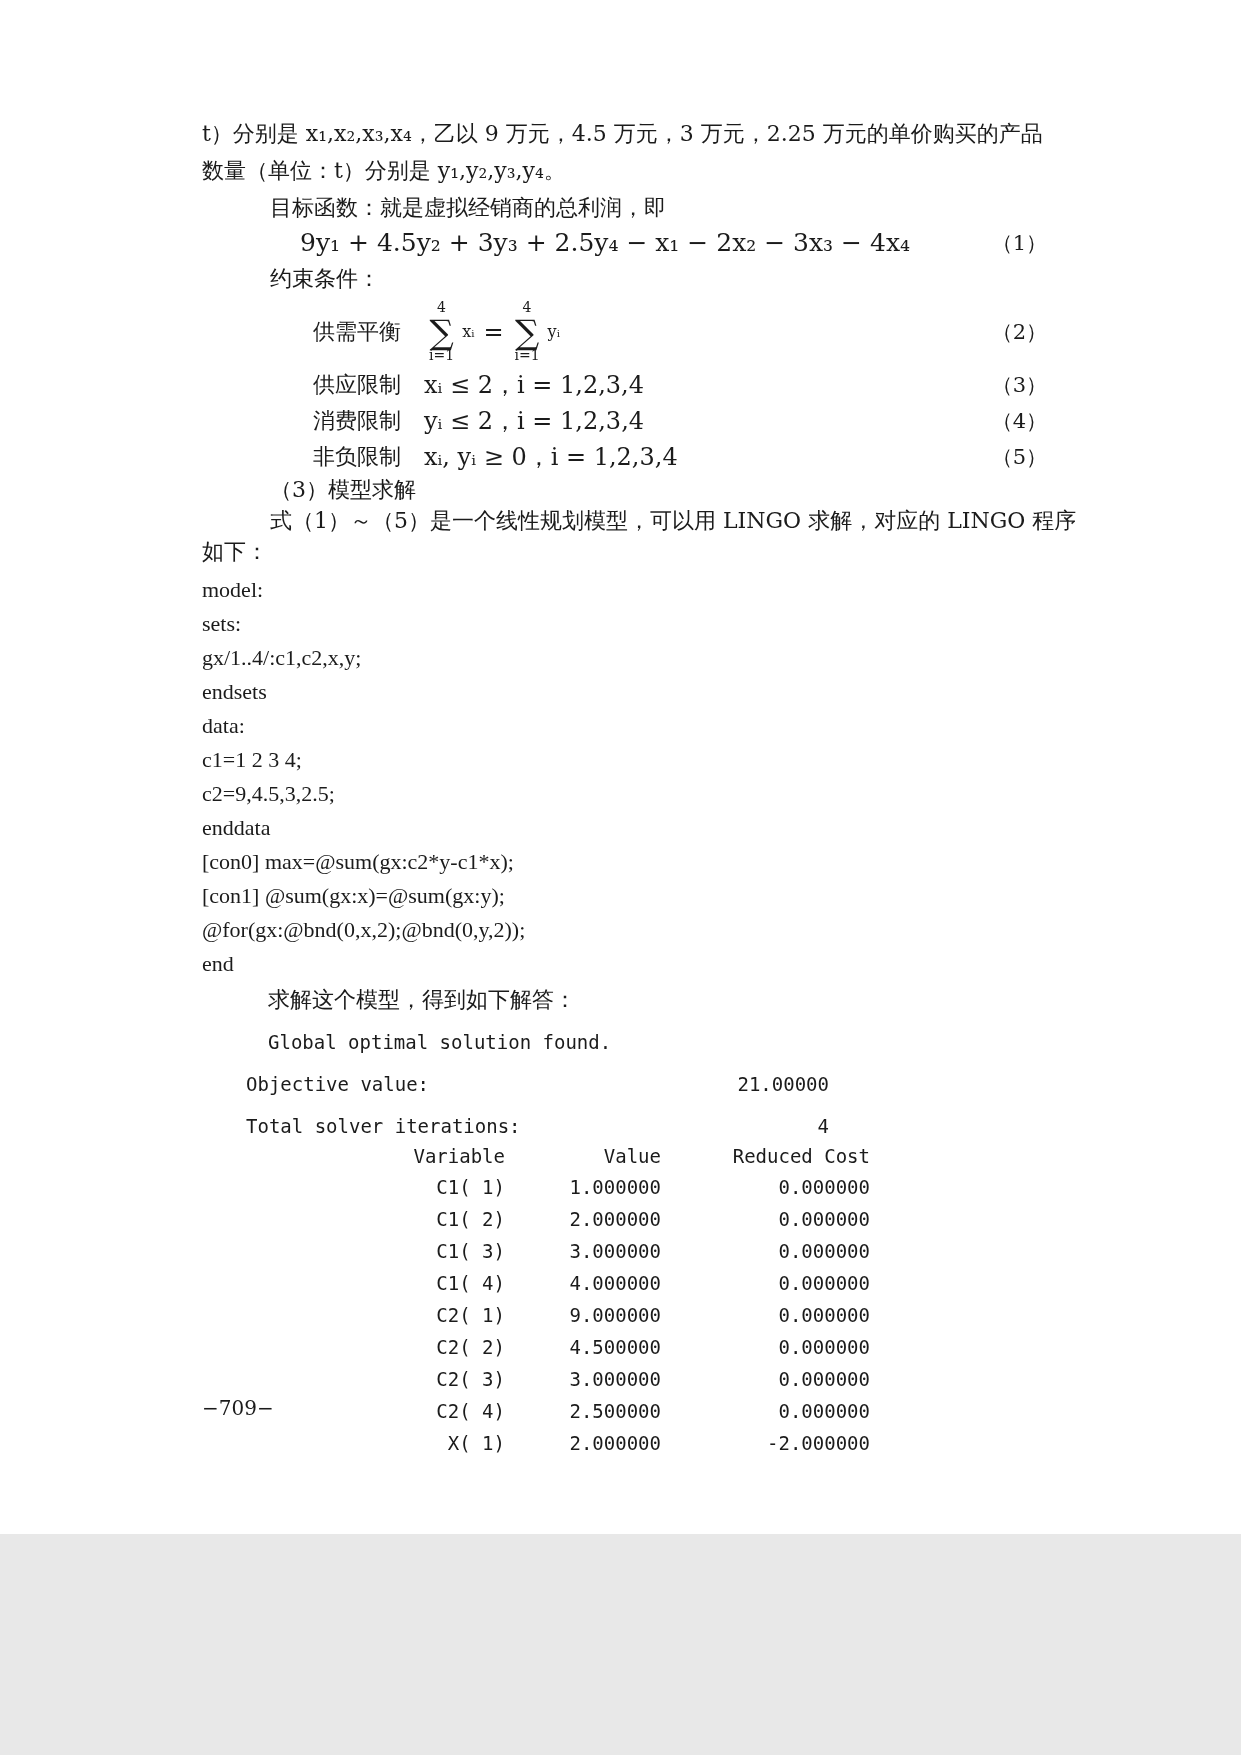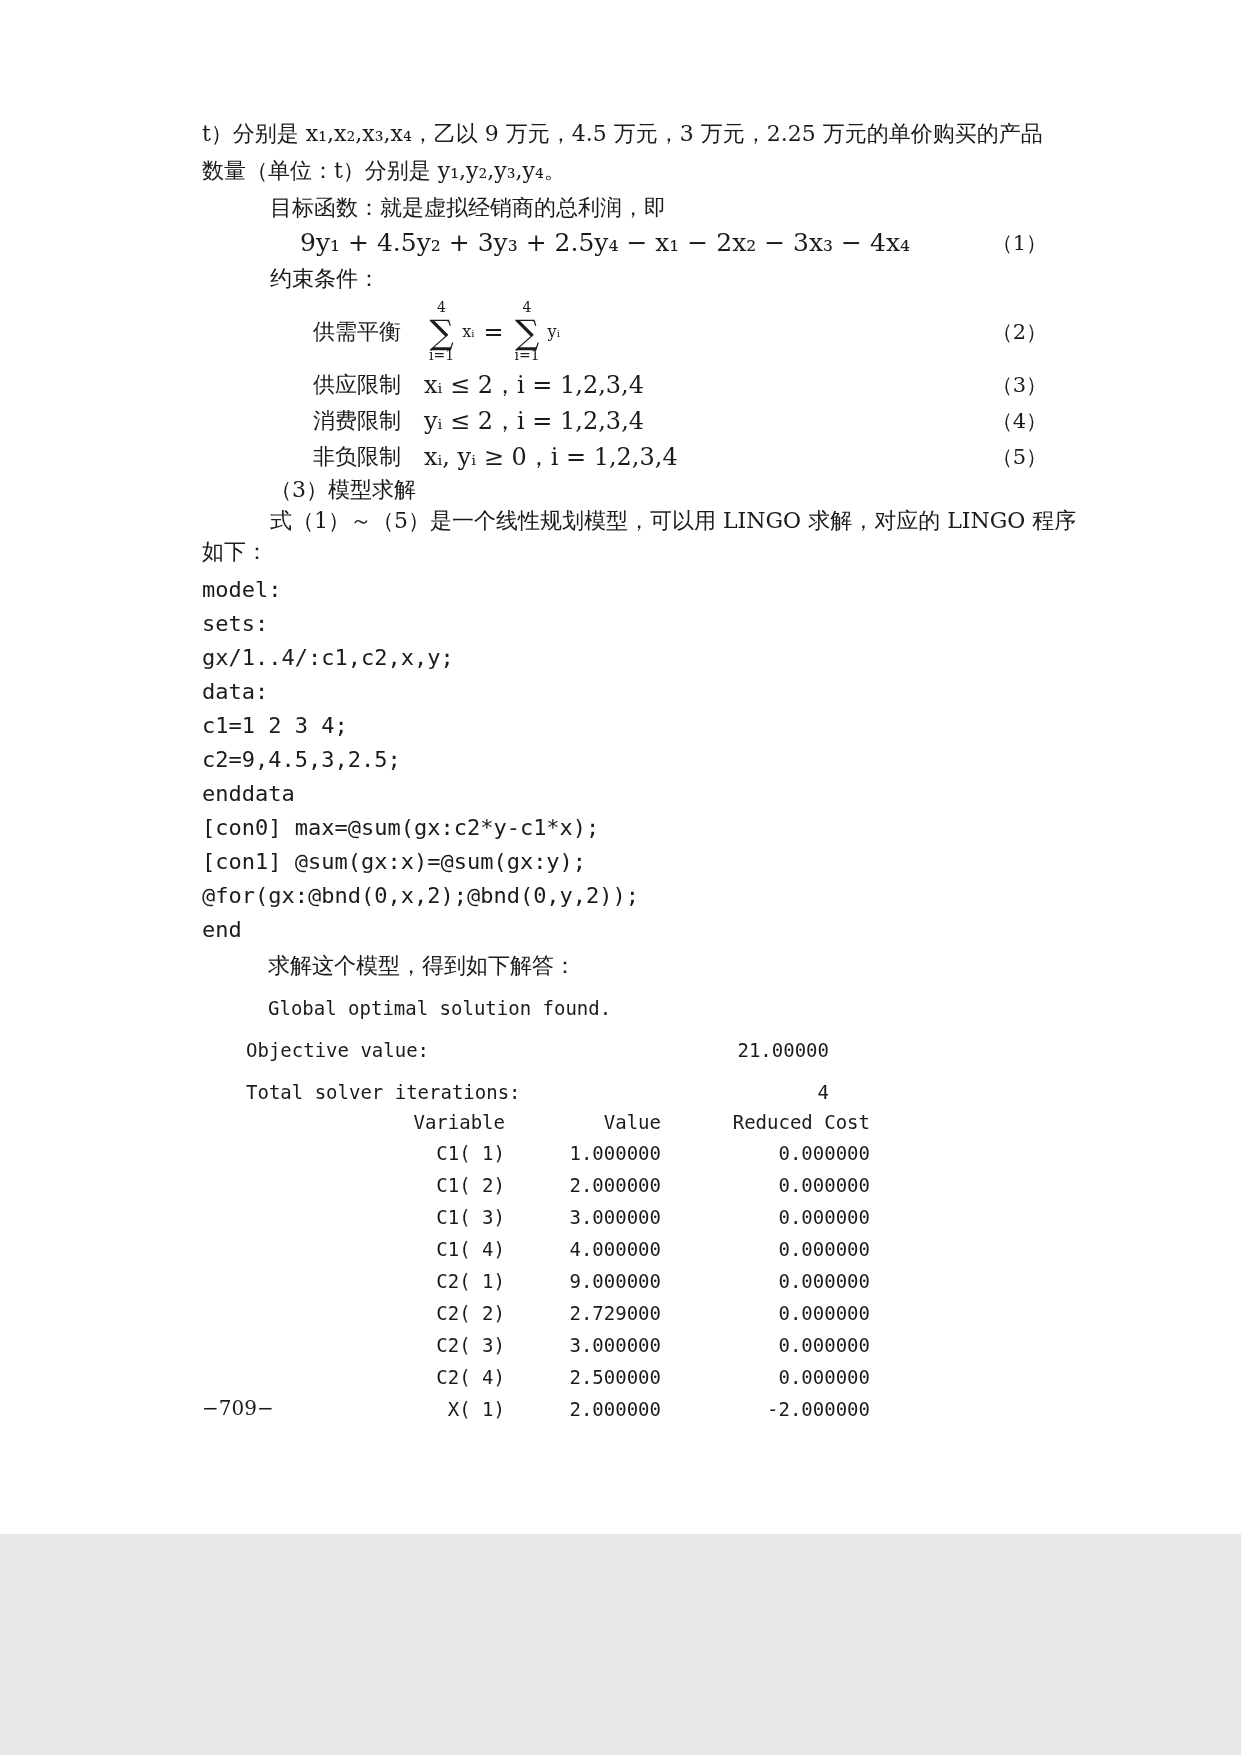--- a/index.html
+++ b/index.html
@@ -34,21 +34,21 @@
   .sum { display:inline-flex; flex-direction:column; align-items:center; line-height:1; margin:0 5px; }
   .sum-upper,.sum-lower { font-size:14px; line-height:1.1; }
   .sum-sigma { font-size:34px; line-height:0.95; }
   .mvar { font-size:16px; margin:0 3px; }
   .meq { font-size:24px; margin:0 6px; }
 
   .sec-28 { line-height:30px; }
 
   
   .code { font-family:"DejaVu Sans Mono",monospace; font-size:22px; line-height:34px; margin-top:6px; }
-  .code-line { white-space:pre; }
+  .code-line { white-space:pre;font-family:Liberation Serif, serif; }
 
   
   .sol { margin-top:4px; }
   .sol-prompt { padding-left:66px; line-height:30px; }
   .sol-mono { font-family:"DejaVu Sans Mono",monospace; font-size:19px; line-height:30px; white-space:pre;margin-top:12px; }
   .sol-status { padding-left:66px; }
   .sol-kv { display:flex; justify-content:space-between; width:583px; padding-left:0; margin-left:44px;text-align:center; }
   .sol-table { margin-top:0; }
   .sol-tr { display:grid; grid-template-columns:303px 156px 209px; line-height:32px; }
   .sol-tr > span { text-align:right; white-space:pre; font-family:"DejaVu Sans Mono",monospace; font-size:19px; }
@@ -113,20 +113,21 @@
     </div>
 
     <div class="cn cn-tight indent sec-28">（3）模型求解</div>
     <div class="cn cn-tight indent">式（1）～（5）是一个线性规划模型，可以用 LINGO 求解，对应的 LINGO 程序</div>
     <div class="cn cn-tight">如下：</div>
 
     <div class="code">
       <div class="code-line">model:</div>
       <div class="code-line">sets:</div>
       <div class="code-line">gx/1..4/:c1,c2,x,y;</div>
+      <div class="code-line">endsets</div>
       <div class="code-line">data:</div>
       <div class="code-line">c1=1 2 3 4;</div>
       <div class="code-line">c2=9,4.5,3,2.5;</div>
       <div class="code-line">enddata</div>
       <div class="code-line">[con0] max=@sum(gx:c2*y-c1*x);</div>
       <div class="code-line">[con1] @sum(gx:x)=@sum(gx:y);</div>
       <div class="code-line">@for(gx:@bnd(0,x,2);@bnd(0,y,2));</div>
       <div class="code-line">end</div>
     </div>
 
@@ -169,21 +170,21 @@
           <span>4.000000</span>
           <span>0.000000</span>
         </div>
         <div class="sol-tr">
           <span>C2( 1)</span>
           <span>9.000000</span>
           <span>0.000000</span>
         </div>
         <div class="sol-tr">
           <span>C2( 2)</span>
-          <span>2.729000</span>
+          <span>4.500000</span>
           <span>0.000000</span>
         </div>
         <div class="sol-tr">
           <span>C2( 3)</span>
           <span>3.000000</span>
           <span>0.000000</span>
         </div>
         <div class="sol-tr">
           <span>C2( 4)</span>
           <span>2.500000</span>

